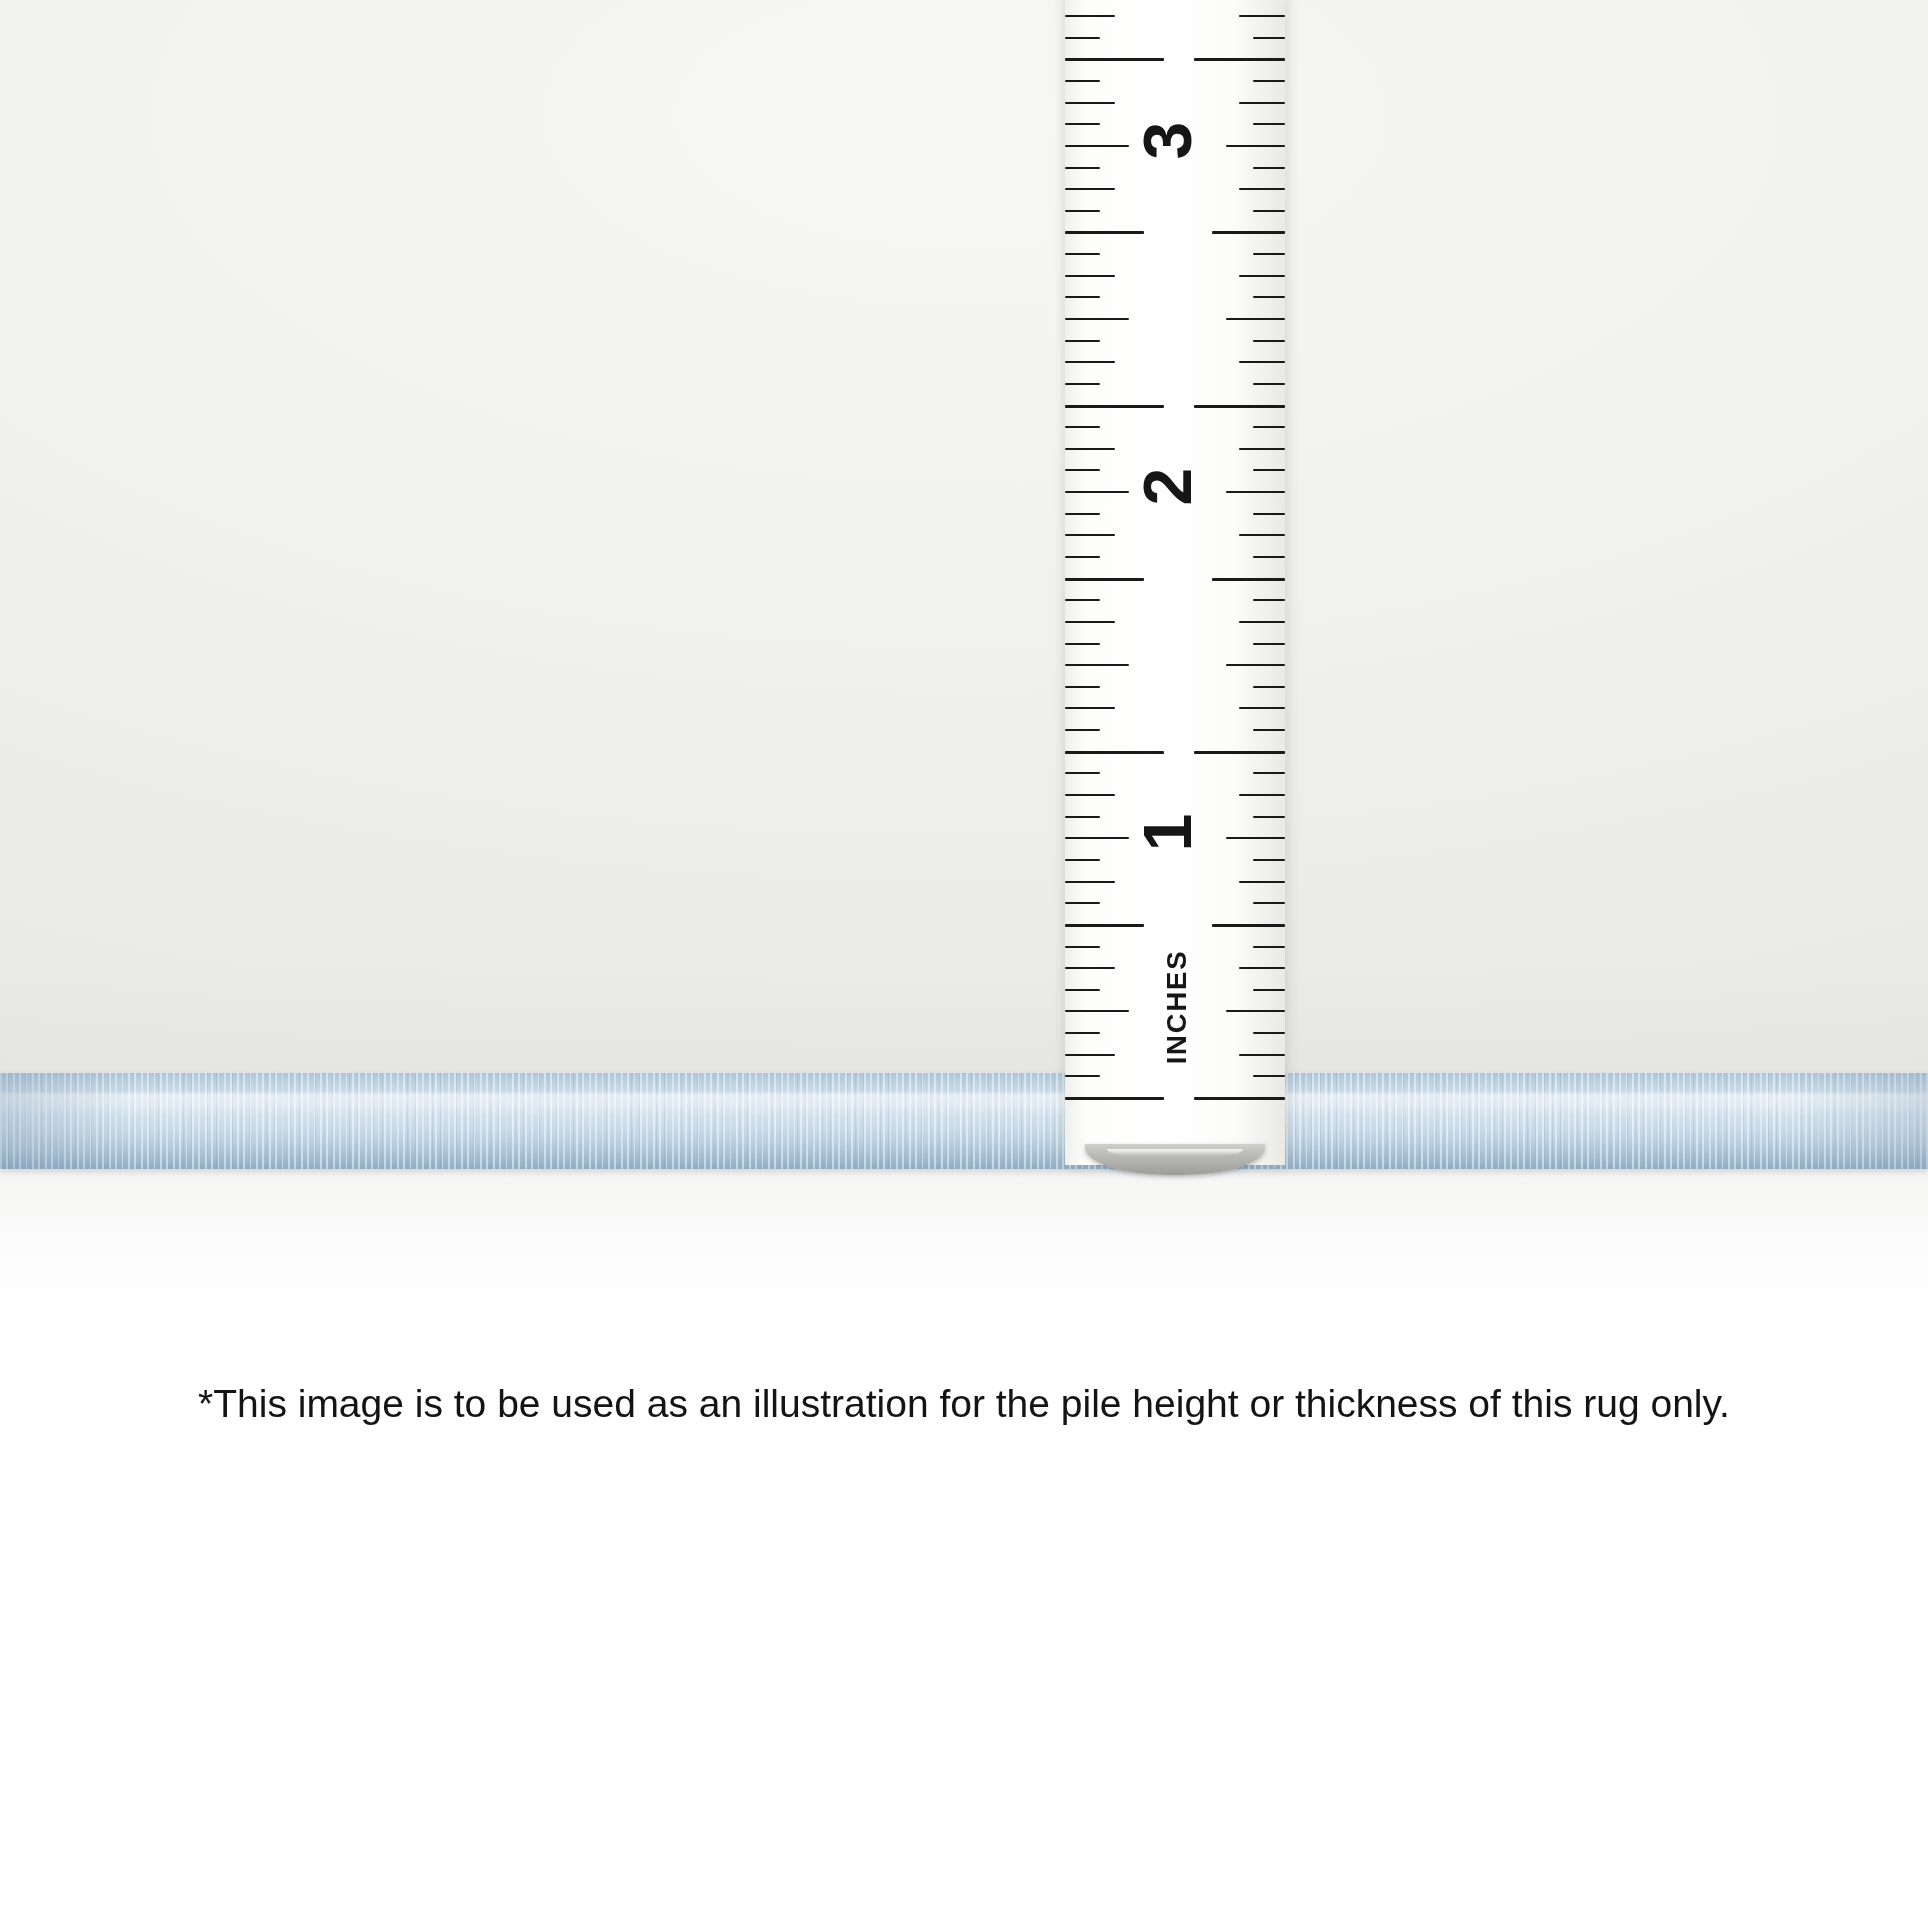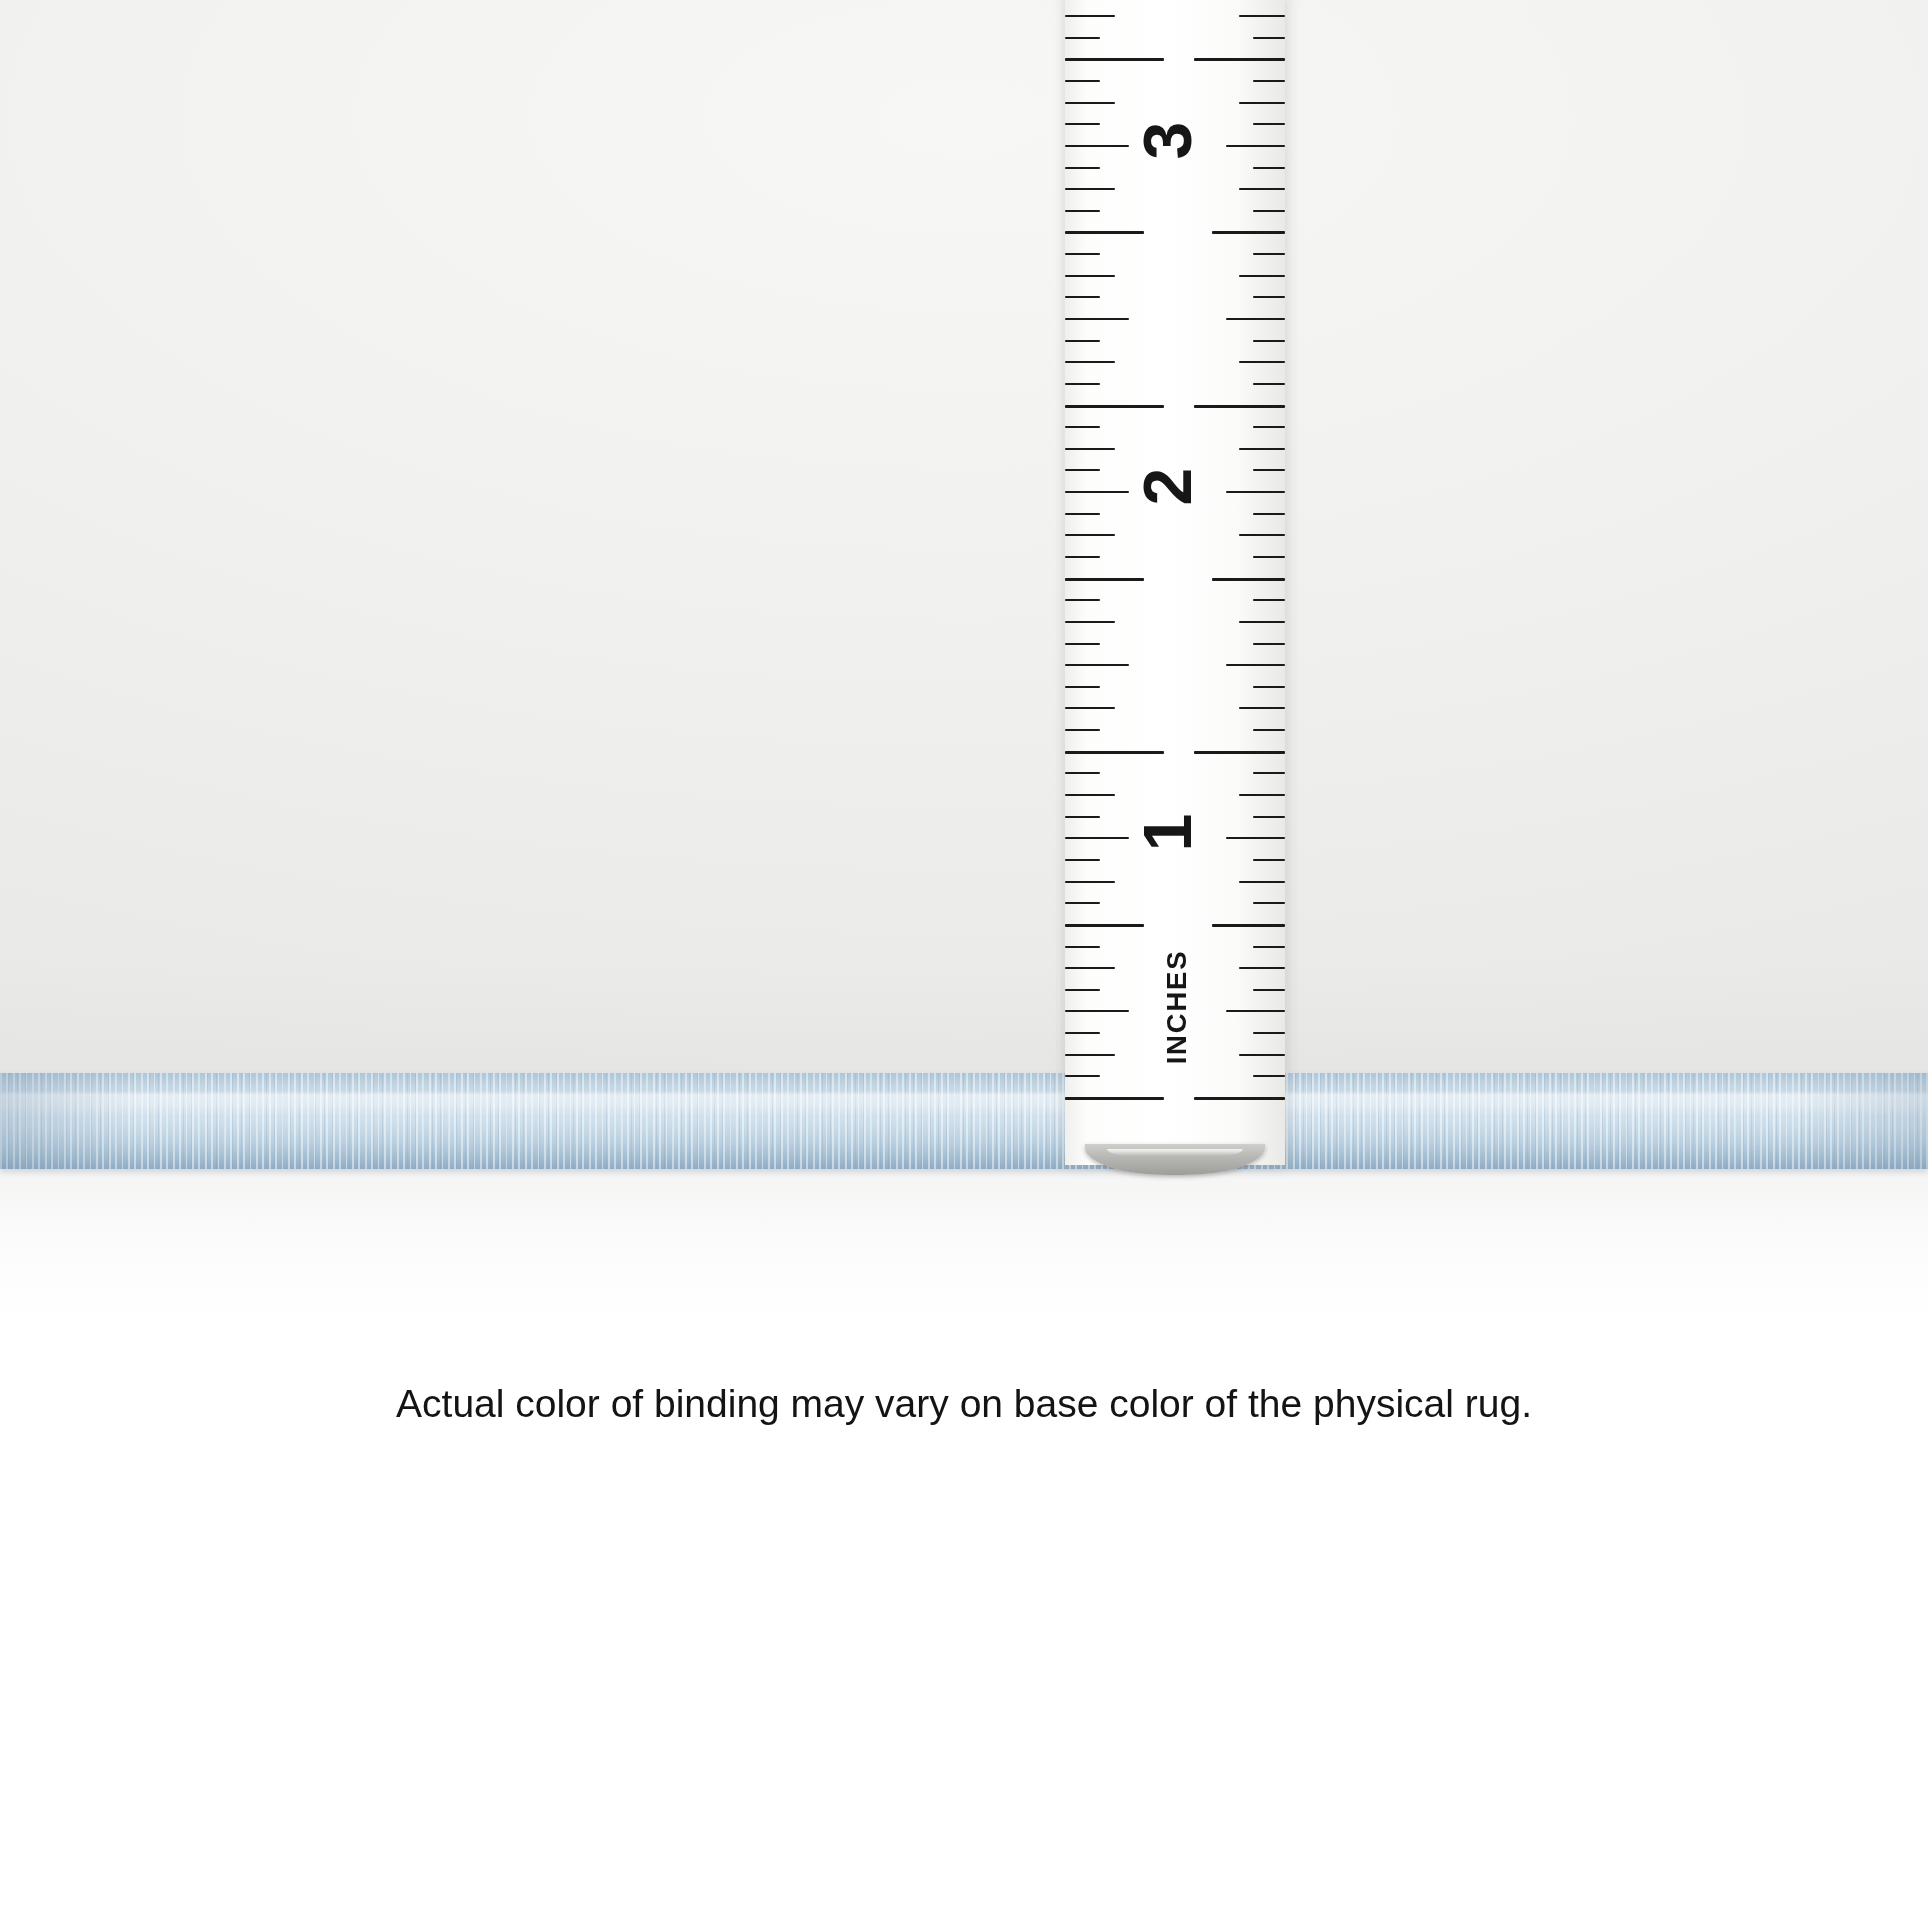--- a/index.html
+++ b/index.html
@@ -313,17 +313,17 @@
         <div class="tick" style="top: 20px; width: 50px; height: 2.8px;"></div>
         <div class="tick r" style="top: 20px; width: 46px; height: 2.8px;"></div>
       </div>
     <div class="ruler-clip">
       <div class="hl"></div>
     </div>
 
   </div>
 
   <div class="caption">
-    <span class="line">Actual color of binding may vary on base color of the physical rug.</span>
+    <span class="line">*This image is to be used as an illustration for the pile height or thickness of this rug only.</span>
   </div>
 
 </div>
 
 
 </body></html>

